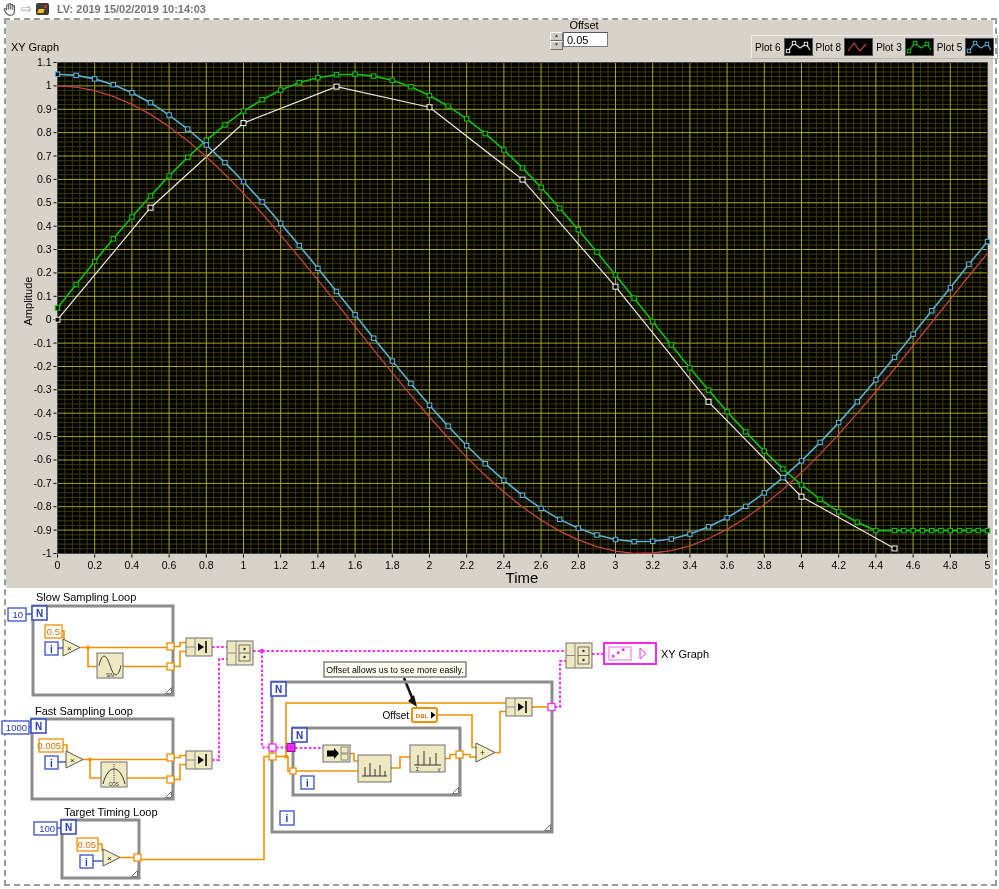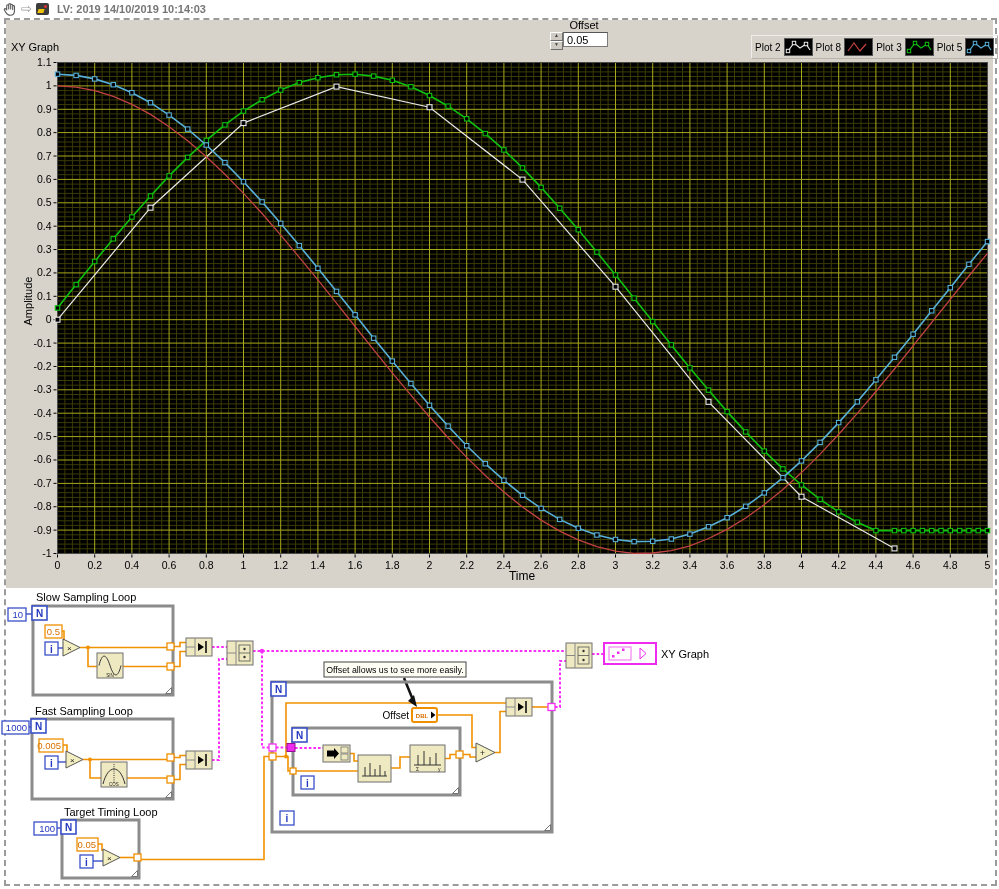--- a/index.html
+++ b/index.html
@@ -19,21 +19,21 @@
   #offset-label{position:absolute;left:552px;top:19px;width:64px;text-align:center;font-size:11px;color:#000;}
   #offset-ctl{position:absolute;left:550px;top:32px;display:flex;}
   .spin{display:flex;flex-direction:column;}
   .spin-btn{width:11px;height:7px;border:1px solid;border-color:#fdfdfd #6e6e6e #6e6e6e #fdfdfd;background:#cfcbc3;font-size:5px;line-height:5px;text-align:center;color:#444;cursor:pointer;}
   #offset-input{width:40px;height:13px;border:1px solid #7a7a7a;border-top-color:#565656;background:#fff;font-size:11px;font-family:"Liberation Sans",sans-serif;padding:0 0 0 3px;}
   #legend{position:absolute;left:751px;top:35px;height:22px;display:flex;align-items:center;gap:3px;padding:0 3px;border:1px solid #b8b4ac;border-left-color:#efede9;border-top-color:#efede9;}
   .legend-item{display:flex;align-items:center;gap:3px;}
   .legend-item span{font-size:10px;color:#000;}
   .legend-chip{display:block;border:1px solid #555;}
   #ylabel{position:absolute;left:-12px;top:295px;width:80px;text-align:center;font-size:11px;color:#000;transform:rotate(-90deg);}
-  #xlabel{position:absolute;left:482px;top:569px;width:80px;text-align:center;font-size:12px;color:#000;}
+  #xlabel{position:absolute;left:482px;top:569px;width:80px;text-align:center;font-size:15px;color:#000;}
   svg text{font-family:"Liberation Sans",sans-serif;}
   .tick-label{font-size:10.5px;fill:#000;}
   
   .frame{fill:none;stroke:#8c8c8c;stroke-width:3;}
   .nbox{fill:#fff;stroke:#3a50c8;stroke-width:1.6;}
   .ntxt{fill:#2438c0;font-size:10px;font-weight:bold;}
   .bconst{fill:#fff;stroke:#3a50c8;stroke-width:1.3;}
   .btxt{fill:#2438c0;font-size:9.5px;}
   .oconst{fill:#fff;stroke:#ef9000;stroke-width:1.3;}
   .otxt{fill:#d87000;font-size:9.5px;}
@@ -52,41 +52,41 @@
 <body>
 
 <div id="stage">
 
   <div id="header">
     <svg width="15" height="16" viewBox="0 0 14 16">
       <path d="M4.2 8.5 V4.8 a1 1 0 0 1 2 0 M6.2 8 V3.6 a1 1 0 0 1 2 0 M8.2 8 V4.2 a1 1 0 0 1 2 0 M10.2 8.6 V5.4 a0.9 0.9 0 0 1 1.8 0 V9.5 c0 3-1.5 4.8-4.2 4.8 c-2.2 0-3.4-.9-4.6-3.1 L1.9 8.9 c-.5-.9.6-1.8 1.4-1 l.9 1" fill="none" stroke="#5a5a5a" stroke-width="1.1" stroke-linecap="round"></path>
     </svg>
     <span class="fw-arrow">⇨</span>
     <span class="lv-icon"></span>
-    <span class="title">LV: 2019 14/10/2019 10:14:03</span>
+    <span class="title">LV: 2019 15/02/2019 10:14:03</span>
   </div>
 
   <div id="sel-border"></div>
 
   <div id="front-panel"></div>
 
   <div id="fp-graph-label">XY Graph</div>
 
   <div id="offset-label">Offset</div>
   <div id="offset-ctl">
     <span class="spin">
       <span class="spin-btn">▲</span>
       <span class="spin-btn">▼</span>
     </span>
     <input id="offset-input" value="0.05" style="">
   </div>
 
   <div id="legend">
     <span class="legend-item">
-      <span>Plot 2</span>
+      <span>Plot 6</span>
       <svg class="legend-chip" id="chip-0" width="27" height="16">
           <rect x="0" y="0" width="27" height="16" fill="#000"></rect>
           <polyline points="3,12 9,4 15,9 21,5 25,11" fill="none" stroke="#e9e9e9" stroke-width="1.2"></polyline>
           <rect x="1.3" y="10.3" width="3.4" height="3.4" fill="#000" stroke="#e9e9e9" stroke-width="1"></rect>
           <rect x="7.3" y="2.3" width="3.4" height="3.4" fill="#000" stroke="#e9e9e9" stroke-width="1"></rect>
           <rect x="19.3" y="3.3" width="3.4" height="3.4" fill="#000" stroke="#e9e9e9" stroke-width="1"></rect>
         </svg>
     </span>
     <span class="legend-item">
       <span>Plot 8</span>

